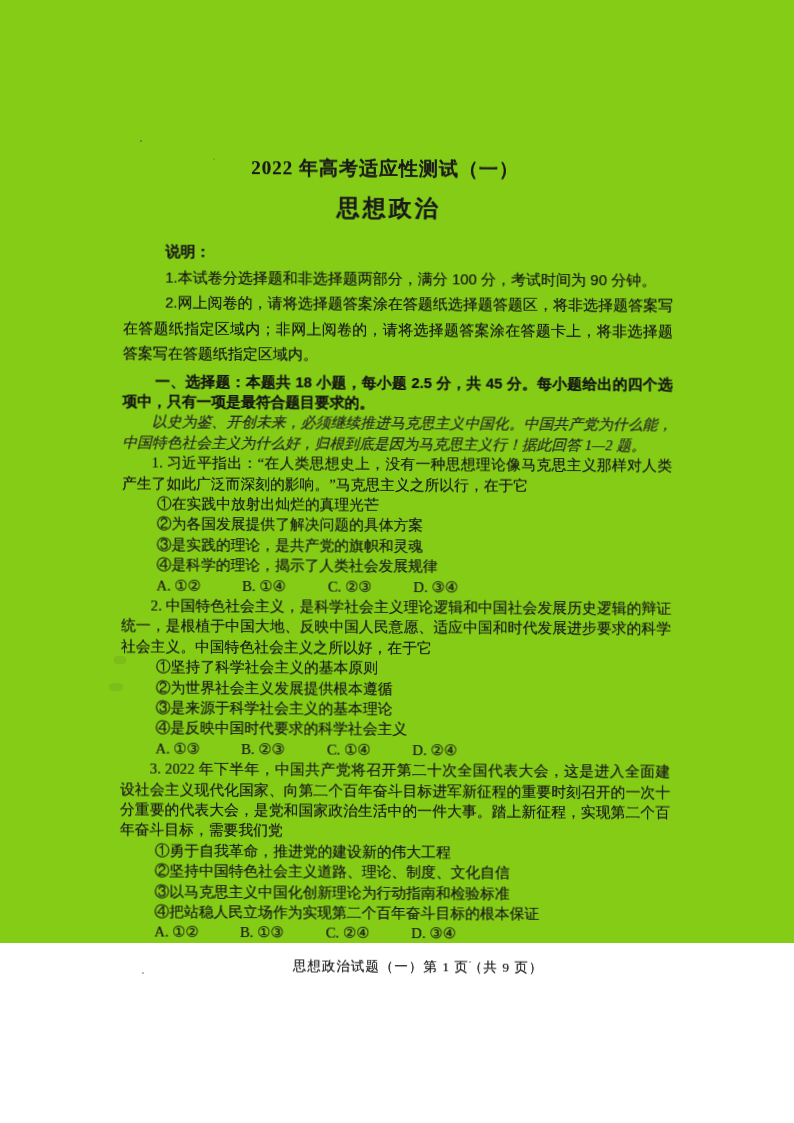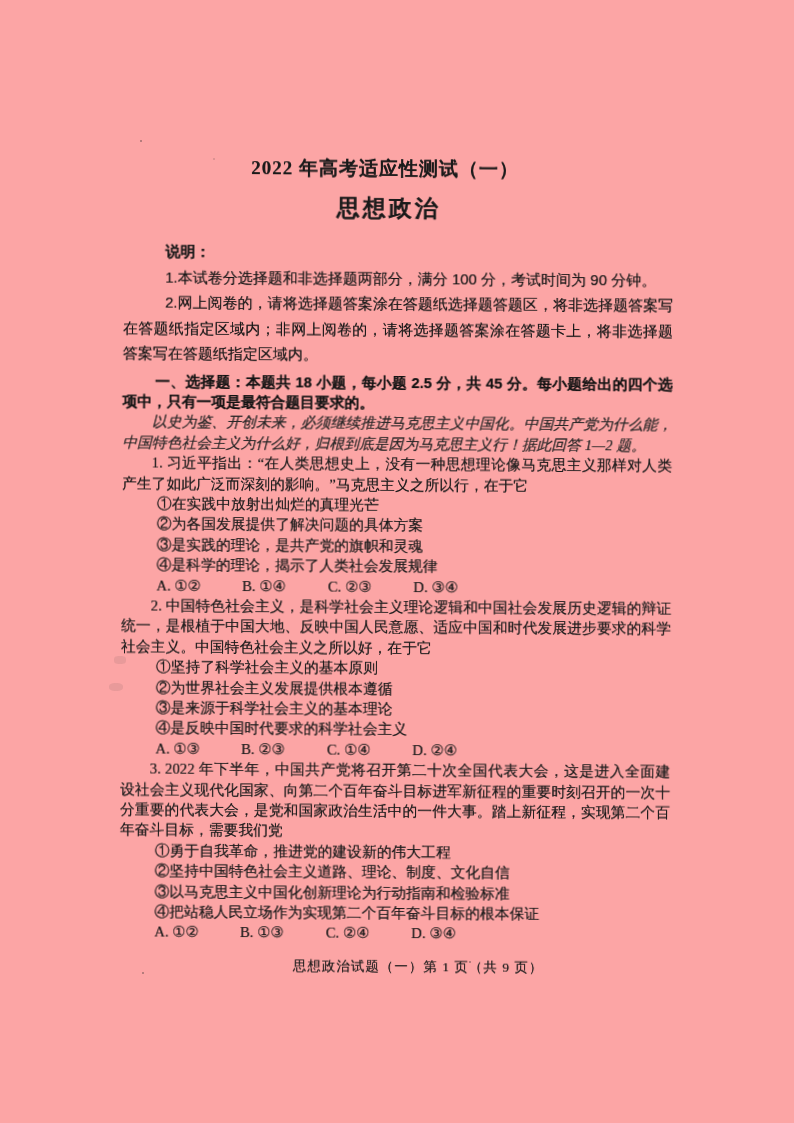--- a/index.html
+++ b/index.html
@@ -3,22 +3,22 @@
 <meta charset="utf-8">
 <style>
   html, body {
     margin: 0; padding: 0;
     width: 794px; height: 1123px;
     background: #ffffff;
     overflow: hidden;
   }
   .page {
     position: relative;
-    width: 794px; height: 1123px;
-    background: #fca5a5;
+    width: 794px; height: 943px;
+    background: #84cc16;
     font-family: "Liberation Serif", serif;
     color: #1e1e1e;
     text-shadow: 0 0 0.6px rgba(30,30,30,0.65);
   }
   .content {
     position: absolute; inset: 0;
     padding: 156px 119px 0 125px;
     box-sizing: border-box;
     transform: rotate(0.35deg);
     transform-origin: 400px 0;

